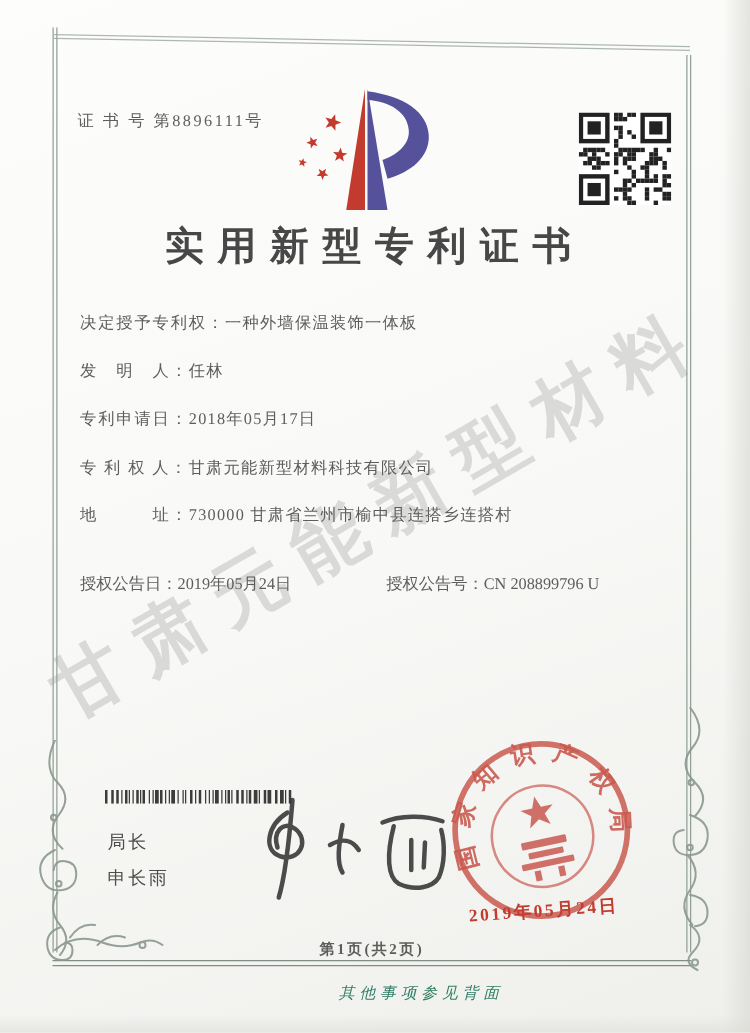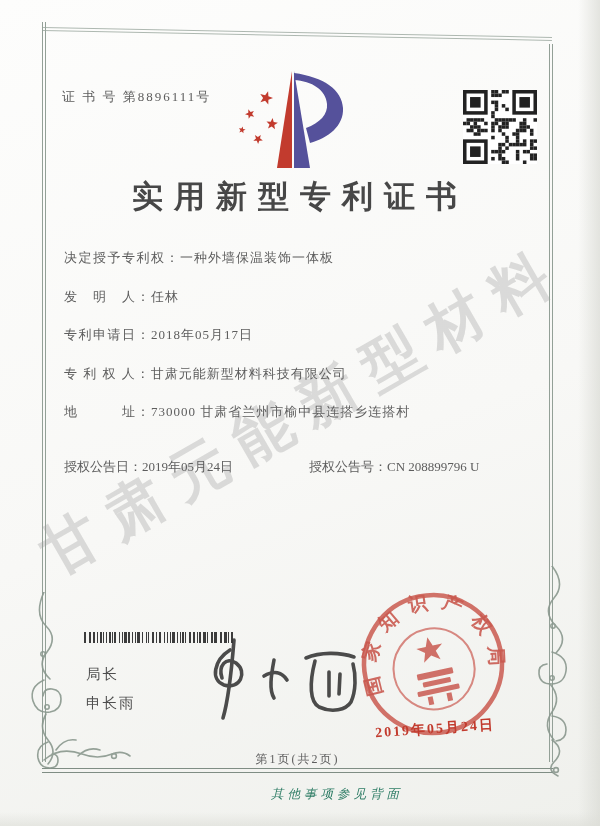--- a/index.html
+++ b/index.html
@@ -54,21 +54,21 @@
   .director { position:absolute; left:86px; top:660px; font-size:14.5px; color:#4e4e4e; line-height:2.0; letter-spacing:2px; }
   .signature { position:absolute; left:178px; top:630px; width:200px; height:95px; }
 
   .seal { position:absolute; left:352px; top:588px; width:162px; height:152px;
     transform:rotate(-12deg); opacity:.88; }
   .seal-date { position:absolute; left:350px; top:720px; width:170px; text-align:center;
     color:#c23b2e; font-size:14px; font-weight:bold; letter-spacing:2px;
     transform:rotate(-4deg); }
 
   .page-info { position:absolute; left:42px; top:751px; width:511px; text-align:center;
-    font-size:12px; color:#5d5d5d; letter-spacing:2px; }
+    font-size:12px; color:#5d5d5d; letter-spacing:2px;font-weight:bold; }
   .back-note { position:absolute; left:0; top:786px; width:600px; text-align:center;
     font-size:12.5px; font-style:italic; color:#2f7d66; letter-spacing:4px;margin-left:37px; }
 </style>
 </head>
 <body>
 
 <div class="page">
 
   <div class="edge-right"></div>
   <div class="edge-bottom"></div>

